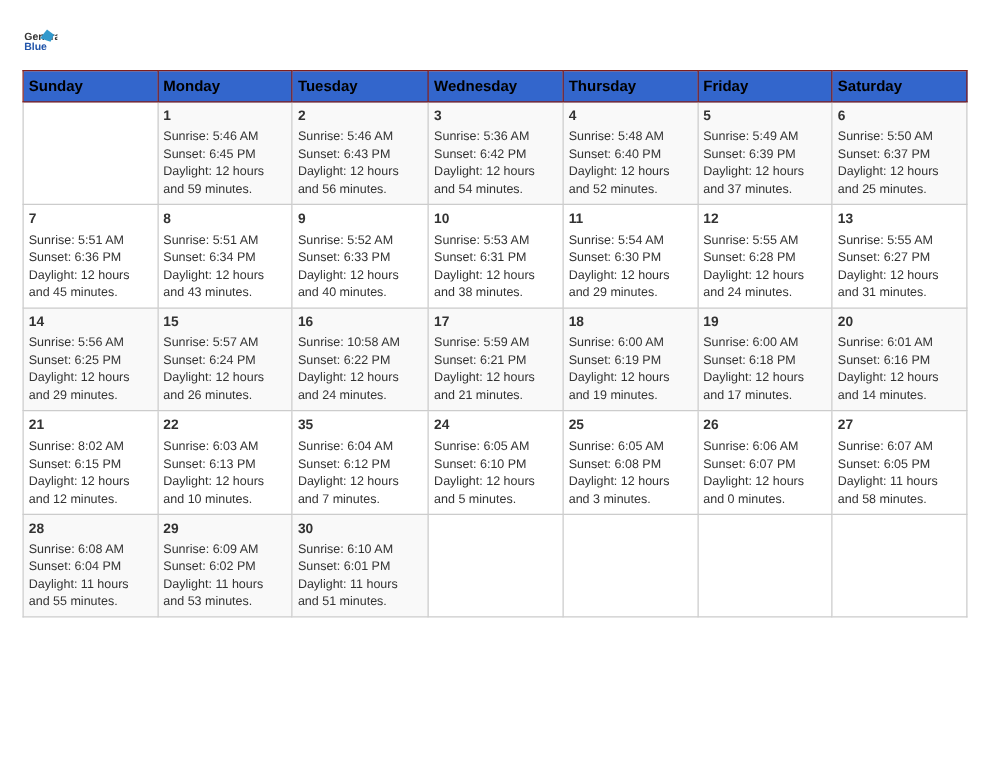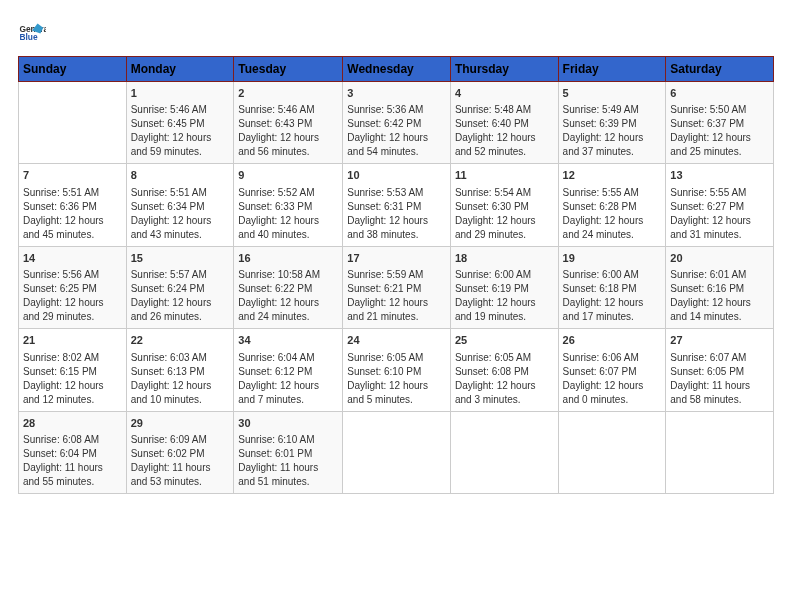--- a/index.html
+++ b/index.html
@@ -275,21 +275,21 @@
             <div class="day-info">and 12 minutes.</div>
           </td>
           <td>
             <span class="day-num">22</span>
             <div class="day-info">Sunrise: 6:03 AM</div>
             <div class="day-info">Sunset: 6:13 PM</div>
             <div class="day-info">Daylight: 12 hours</div>
             <div class="day-info">and 10 minutes.</div>
           </td>
           <td>
-            <span class="day-num">34</span>
+            <span class="day-num">35</span>
             <div class="day-info">Sunrise: 6:04 AM</div>
             <div class="day-info">Sunset: 6:12 PM</div>
             <div class="day-info">Daylight: 12 hours</div>
             <div class="day-info">and 7 minutes.</div>
           </td>
           <td>
             <span class="day-num">24</span>
             <div class="day-info">Sunrise: 6:05 AM</div>
             <div class="day-info">Sunset: 6:10 PM</div>
             <div class="day-info">Daylight: 12 hours</div>

